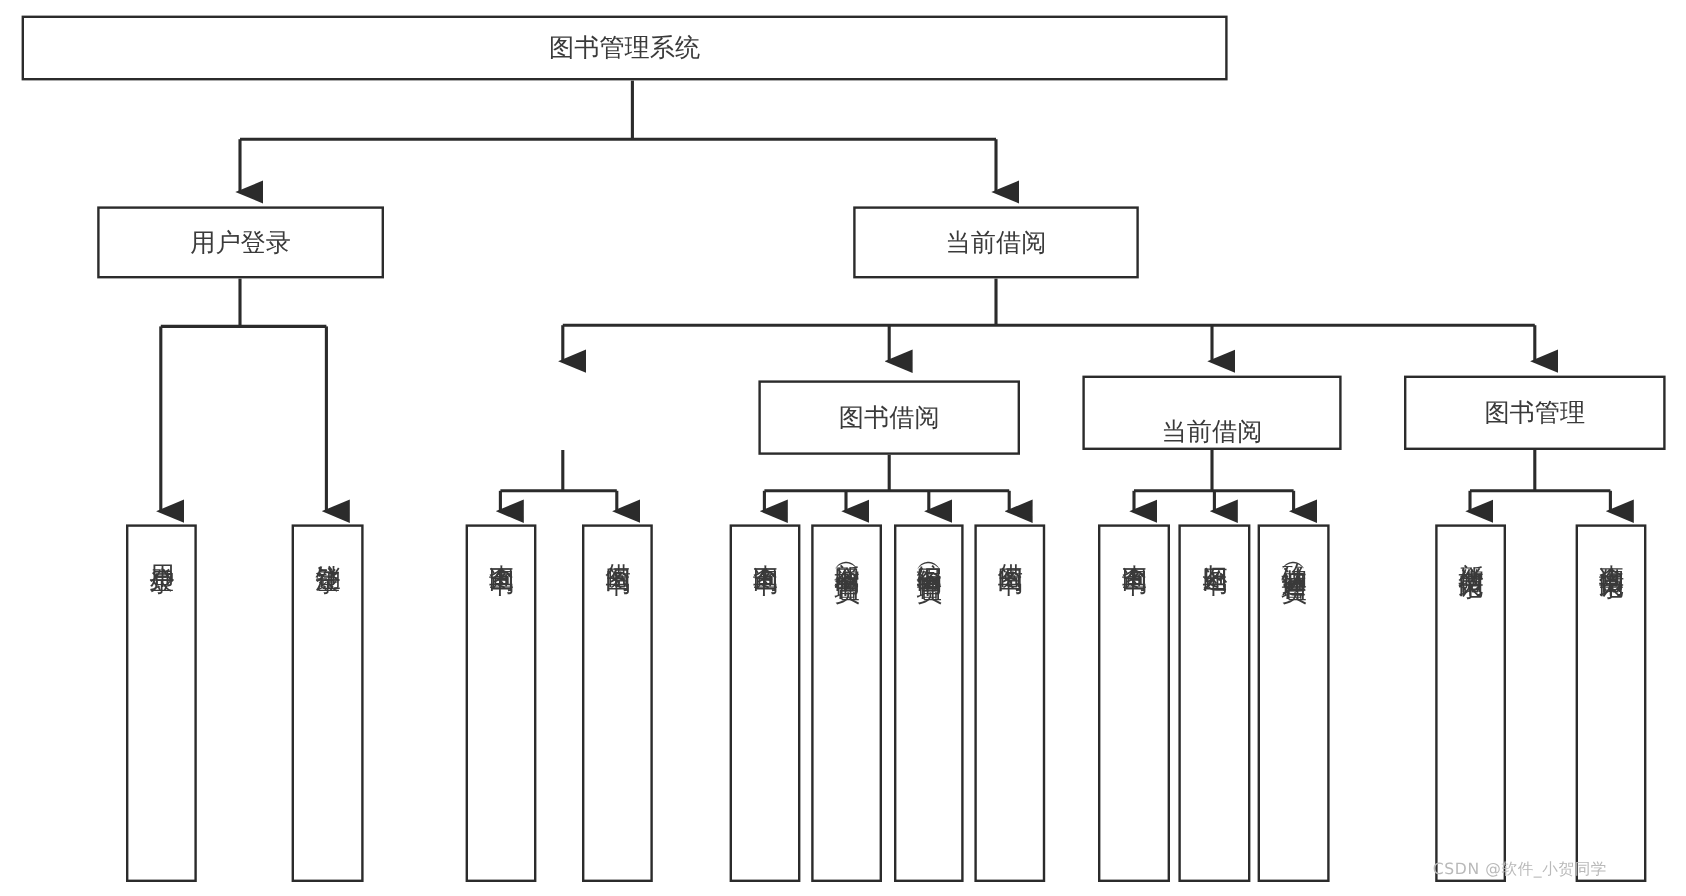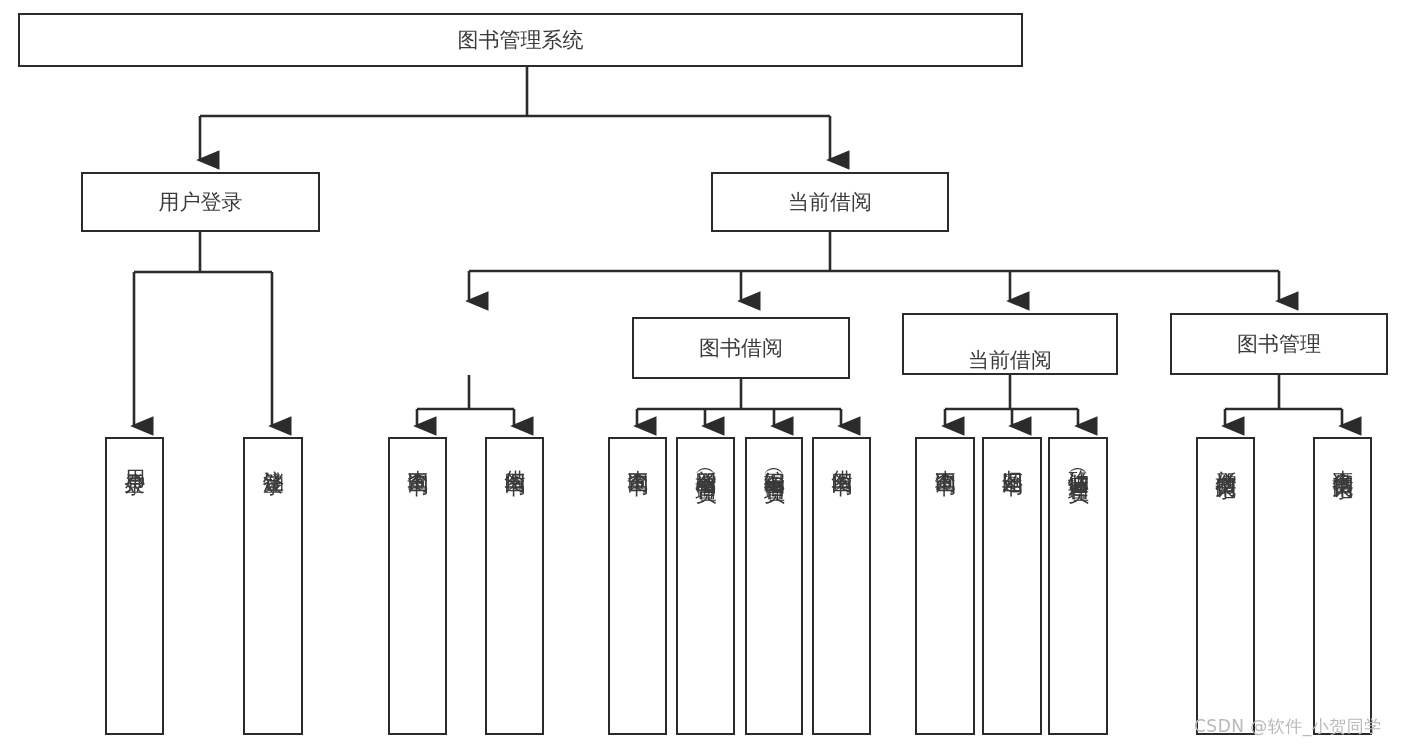--- a/index.html
+++ b/index.html
@@ -10,21 +10,21 @@
   .node{position:absolute;box-sizing:border-box;background:#ffffff;
         border:2px solid #2b2b2b;display:flex;align-items:center;
         justify-content:center;overflow:hidden;}
   .node .lbl{color:#3a3a3a;line-height:1.18;text-align:center;
              white-space:pre-line;}
   .node.horiz .lbl{font-size:21px;}
   .node.root .lbl{font-size:21px;}
   .node.vert{align-items:flex-start;padding-top:14px;}
   .node.vert .lbl{writing-mode:vertical-rl;text-orientation:upright;
                   font-size:21px;letter-spacing:2px;line-height:1;}
-  .watermark{position:absolute;color:#b9b9b9;font-size:17px;
+  .watermark{position:absolute;color:#b9b9b9;font-size:13px;
              letter-spacing:.5px;white-space:nowrap;pointer-events:none;}
 </style>
 </head>
 <body>
 
 <div id="stage">
 
   <svg id="wires" viewBox="0 0 1405 747" xmlns="http://www.w3.org/2000/svg">
     <defs>
       <marker id="arr" viewBox="0 0 12 12" refX="6" refY="10" markerWidth="9" markerHeight="9" orient="auto-start-reverse">

